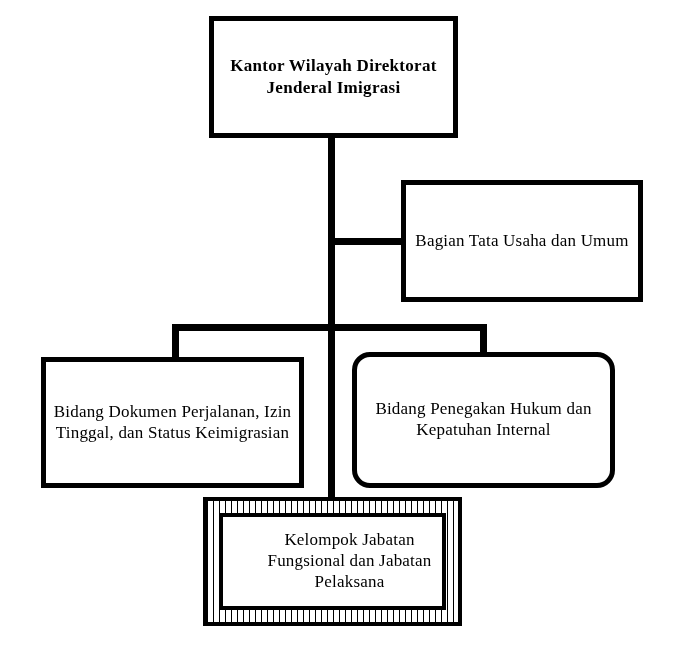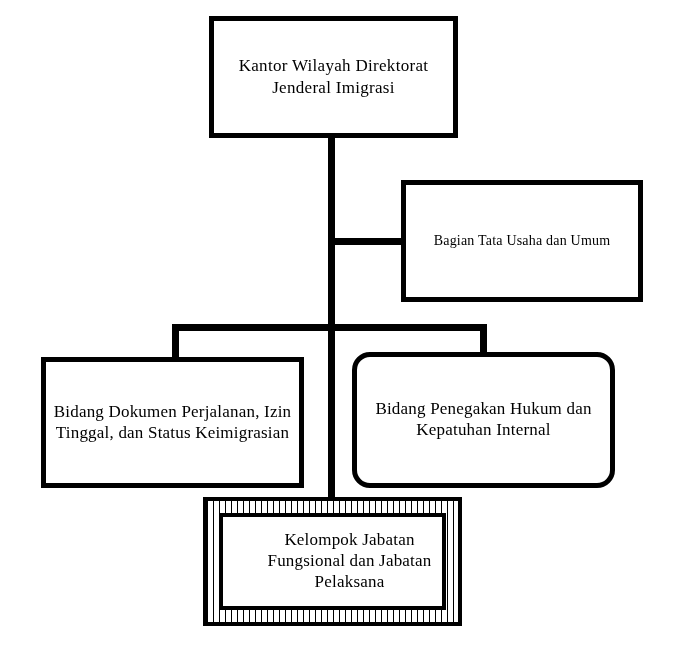--- a/index.html
+++ b/index.html
@@ -43,34 +43,34 @@
   }
 
   
   #node-root {
     left: 209px;
     top: 16px;
     width: 249px;
     height: 122px;
   }
   #node-root .node-label {
-    font-weight: normal;
+    font-weight: bold;
     font-size: 17px;
     line-height: 1.28;
     letter-spacing: 0.3px;
   }
 
   #node-tata-usaha {
     left: 401px;
     top: 180px;
     width: 242px;
     height: 122px;
   }
   #node-tata-usaha .node-label {
-    font-size: 14px;
+    font-size: 17px;
     text-align: center;
   }
 
   #node-dokumen {
     left: 41px;
     top: 357px;
     width: 263px;
     height: 131px;
   }
   #node-dokumen .node-label {

